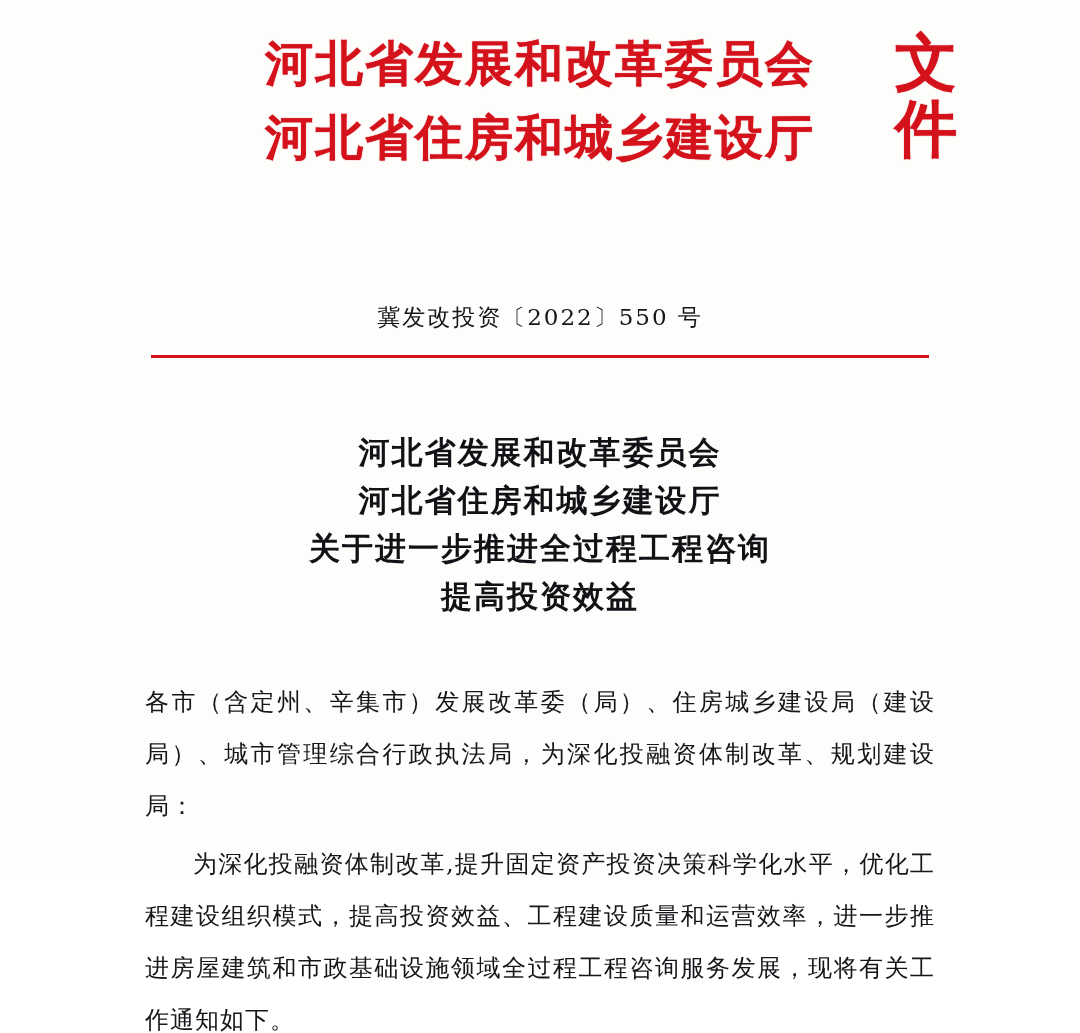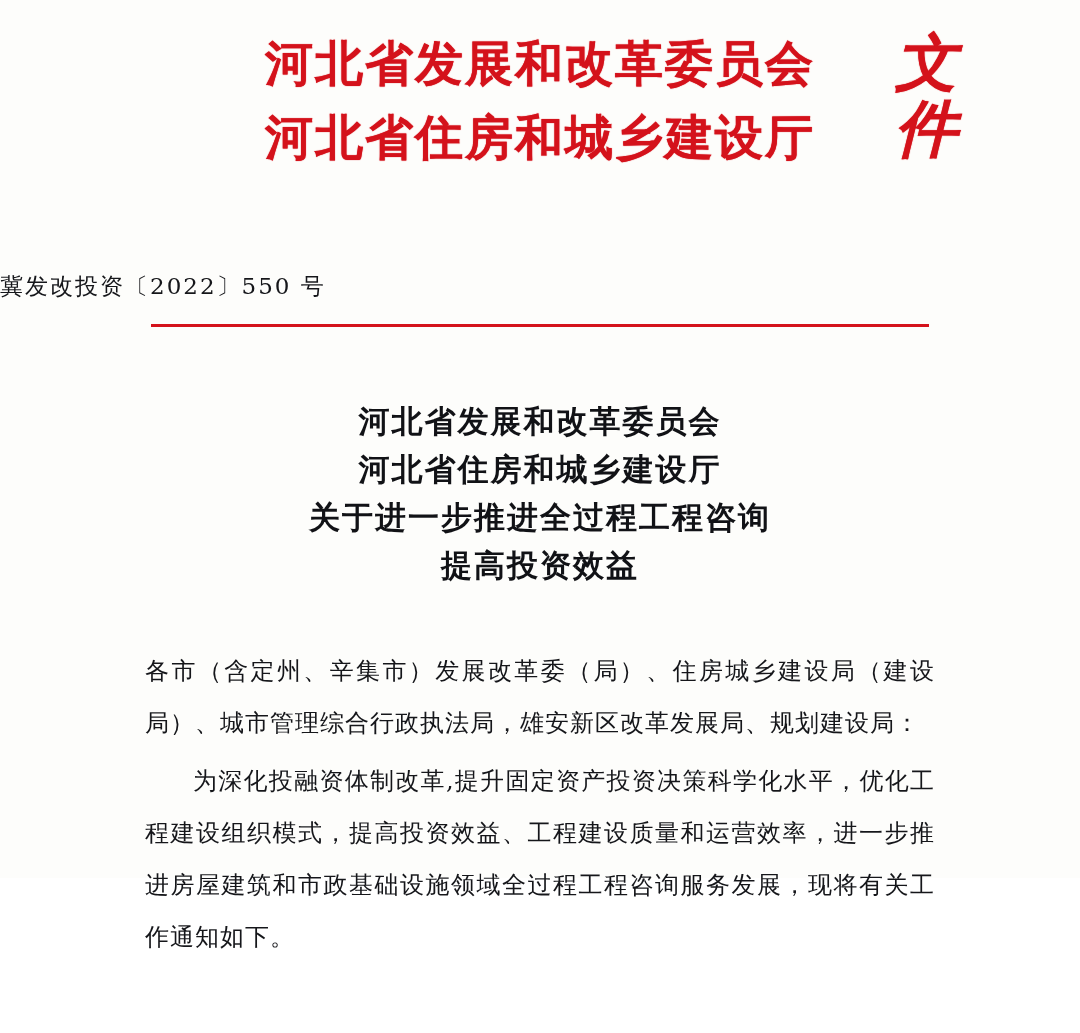--- a/index.html
+++ b/index.html
@@ -49,27 +49,26 @@
     right: 118px;
     top: 30px;
     color: #d4121b;
     font-family: "DejaVu Serif", "Liberation Serif", serif;
     font-weight: bold;
     font-size: 62px;
     line-height: 66px;
     width: 72px;
     text-align: center;
     text-shadow: 0 0 1px #d4121b;
-    font-style: italic;
   }
 
   
   .docnum-block {
-    margin-top: 55px;
-    text-align: left;
+    margin-top: 86px;
+    text-align: center;
   }
   .docnum {
     font-size: 23px;
     letter-spacing: 2px;
     color: #15161a;
     font-family: "DejaVu Serif", "Liberation Serif", serif;
   }
   .red-rule {
     margin: 22px auto 0 auto;
     width: 778px;
@@ -130,17 +129,17 @@
   </div>
 
   <div class="title-block">
     <div class="title-line">河北省发展和改革委员会</div>
     <div class="title-line">河北省住房和城乡建设厅</div>
     <div class="title-line">关于进一步推进全过程工程咨询</div>
     <div class="title-line">提高投资效益</div>
   </div>
 
   <div class="body-block">
-    <div class="body-para addressee">各市（含定州、辛集市）发展改革委（局）、住房城乡建设局（建设局）、城市管理综合行政执法局，雄安新区改革发展局、规划建设局：</div>
+    <div class="body-para addressee">各市（含定州、辛集市）发展改革委（局）、住房城乡建设局（建设局）、城市管理综合行政执法局，为深化投融资体制改革、规划建设局：</div>
     <div class="body-para indent">为深化投融资体制改革,提升固定资产投资决策科学化水平，优化工程建设组织模式，提高投资效益、工程建设质量和运营效率，进一步推进房屋建筑和市政基础设施领域全过程工程咨询服务发展，现将有关工作通知如下。</div>
   </div>
 
 </div>
 
 </body></html>

